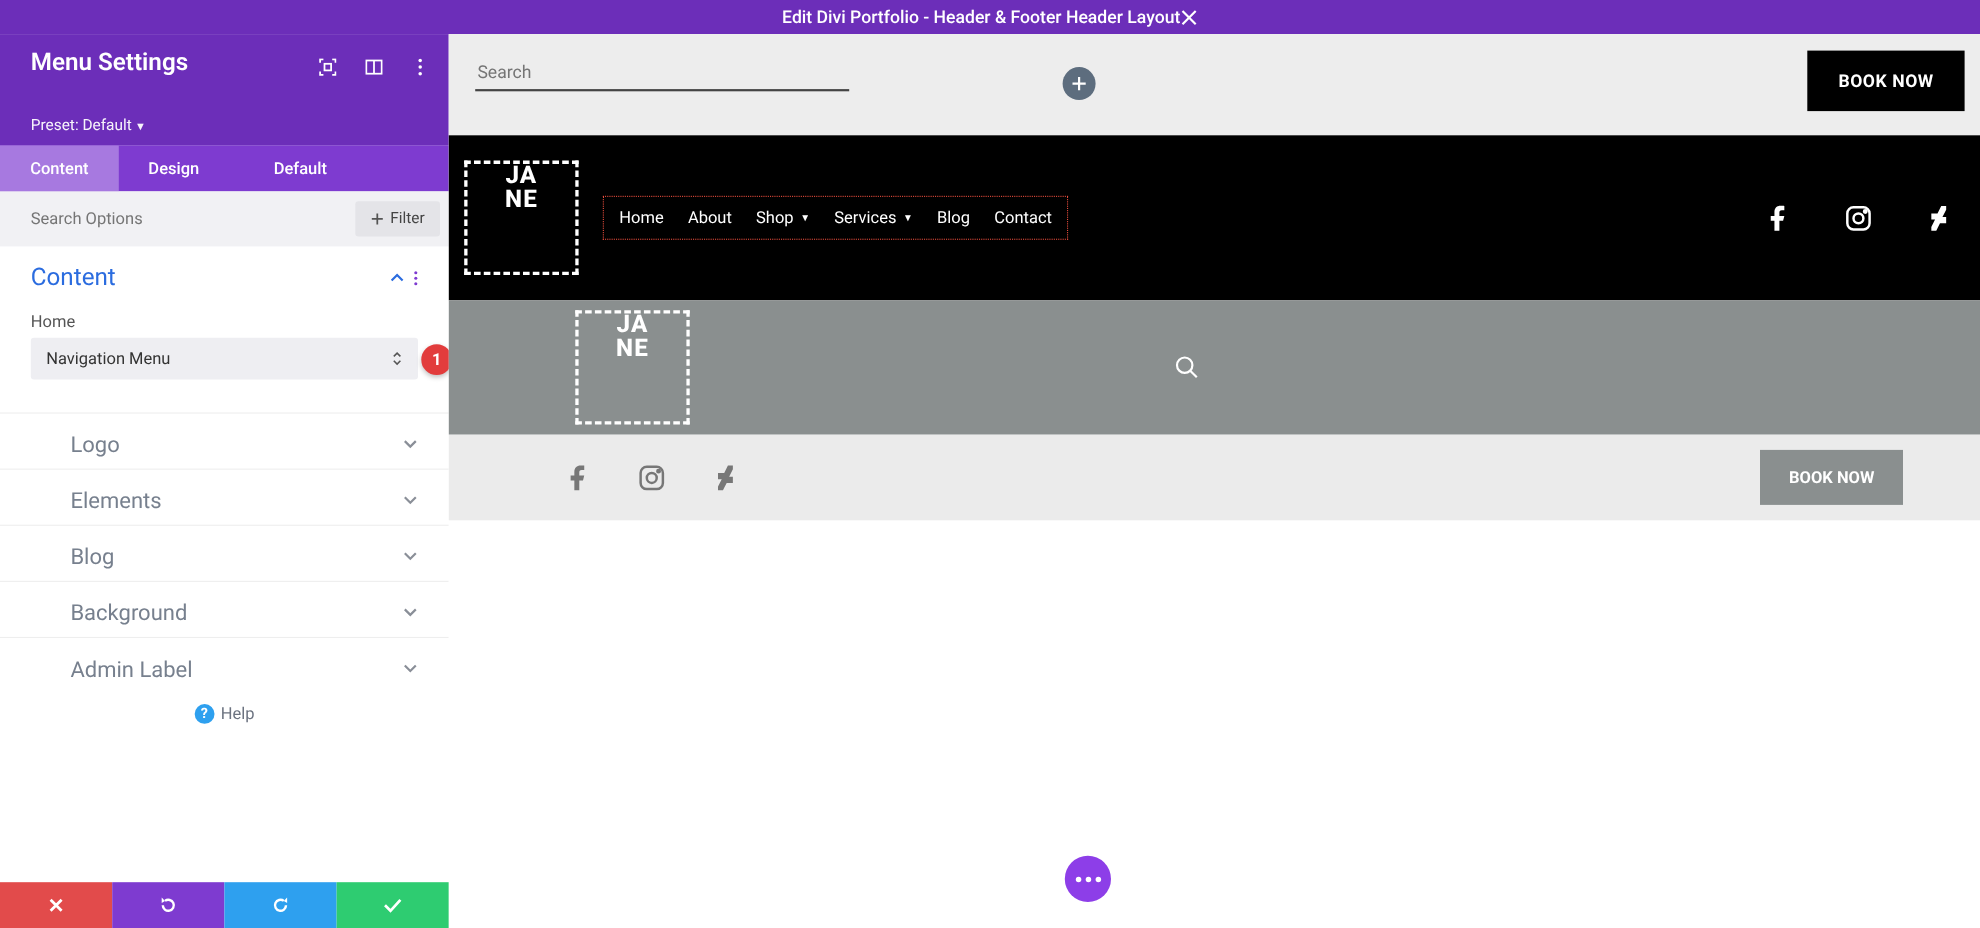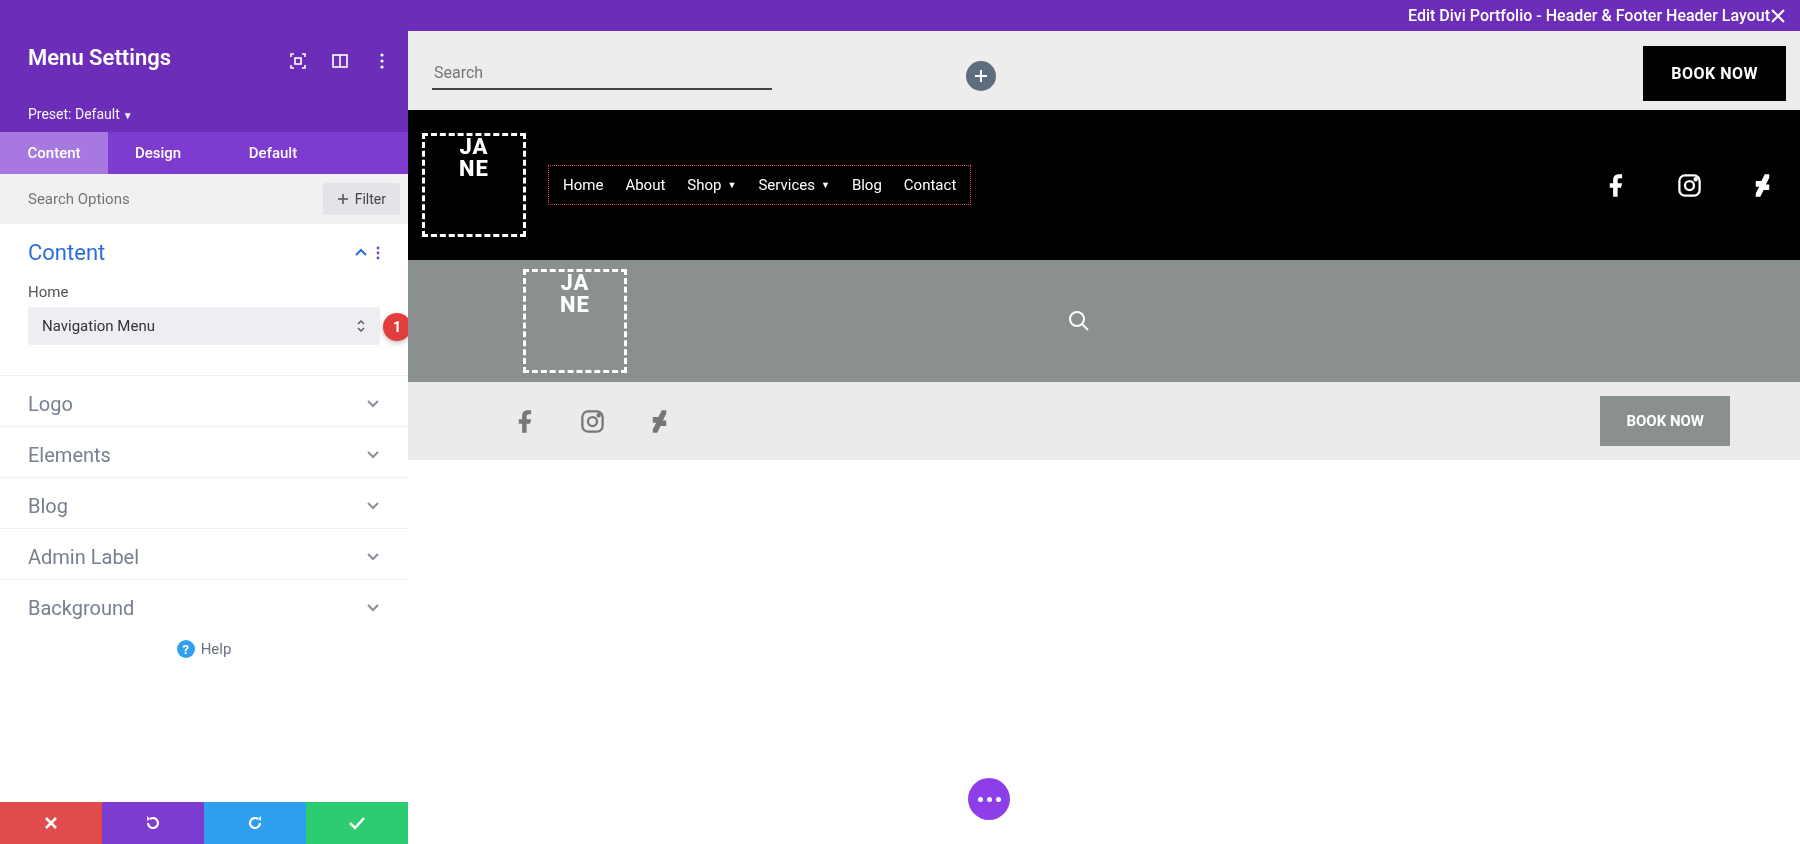--- a/index.html
+++ b/index.html
@@ -1,18 +1,18 @@
 <!DOCTYPE html>
 <html><head>
 <meta charset="utf-8">
 <style>
 * { margin: 0; padding: 0; box-sizing: border-box; font-family: -apple-system, BlinkMacSystemFont, "Segoe UI", Roboto, sans-serif; }
 body { width: 1800px; height: 844px; overflow: hidden; background: #fff; }
 
-.titlebar { background: #6c2eb9; color: #fff; height: 31px; display: flex; align-items: center; padding: 0 14px; font-size: 16px; font-weight: 500; justify-content: flex-end; }
+.titlebar { background: #6c2eb9; color: #fff; height: 31px; display: flex; align-items: center; padding: 0 14px; font-size: 16px; font-weight: 500; justify-content: center; }
 .titlebar .close { font-size: 20px; cursor: pointer; }
 
 .main { display: flex; height: calc(100% - 31px); }
 .sidebar { width: 408px; display: flex; flex-direction: column; position: relative; }
 
 .sidebar-header { background: #6c2eb9; color: #fff; padding: 14px 28px 10px; position: relative; }
 .sidebar-header h2 { font-size: 22px; font-weight: 600; margin-bottom: 2px; }
 .preset { font-size: 14px; font-weight: 400; opacity: .95; margin-top: 36px; }
 .preset-caret { font-size: 10px; margin-left: 3px; }
 .header-icons { position: absolute; right: 18px; top: 22px; display: flex; gap: 26px; }
@@ -35,40 +35,40 @@
 .section-head .title { font-size: 22px; color: #6c7380; }
 .section-head .head-actions { display: flex; align-items: center; gap: 8px; }
 .caret-up { color: #2b6cdf; }
 .dots-purple { color: #7e3bd0; font-size: 14px; }
 
 .field-label { font-size: 15px; color: #555; padding: 8px 28px 6px; }
 .select-wrap { margin: 0 28px 10px; background: #eeeef2; padding: 10px 14px; border-radius: 3px; display: flex; align-items: center; justify-content: space-between; position: relative; }
 .select-wrap span { font-size: 15px; color: #333; }
 .updown { font-size: 12px; color: #555; }
 
-.group { border-top: 1px solid #eee; }
+.group { border-top: 1px solid #eee; padding-left: 36px; }
 .group .section-head .title { font-size: 20px; color: #77808e; }
 .chev-down { color: #8a8f98; }
 
 .badge-red { position: absolute; width: 28px; height: 28px; background: #e23c3c; border-radius: 50%; color: #fff; font-size: 15px; font-weight: 700; display: flex; align-items: center; justify-content: center; box-shadow: 0 2px 5px rgba(0,0,0,.25); }
 #badge-sidebar { left: 383px; top: 282px; }
 
 .help-row { text-align: center; padding: 10px 0; color: #6c7380; font-size: 15px; display: flex; align-items: center; justify-content: center; gap: 6px; }
 .help-icon { width: 18px; height: 18px; background: #2ea0ef; border-radius: 50%; color: #fff; font-size: 13px; display: inline-flex; align-items: center; justify-content: center; font-weight: 700; }
 
 .action-bar { display: flex; height: 42px; }
 .action-bar button { flex: 1; border: none; color: #fff; cursor: pointer; font-size: 16px; display: flex; align-items: center; justify-content: center; }
 .btn-cancel { background: #e24b4b; }
 .btn-undo { background: #7e3bd0; }
 .btn-redo { background: #2ea0ef; }
 .btn-save { background: #2ecc71; }
 
 
 .preview { flex: 1; position: relative; background: #fff; }
-.preview-top { background: #ededed; height: 79px; display: flex; align-items: flex-end; padding: 0 24px 20px 24px; position: relative; }
+.preview-top { background: #ededed; height: 92px; display: flex; align-items: center; padding: 0 24px 20px 24px; position: relative; }
 .search-underline { flex: 0 0 340px; margin-left: 0; }
 .search-underline input { width: 100%; border: none; border-bottom: 2px solid #444; background: transparent; font-size: 16px; padding: 4px 2px 6px; outline: none; }
 .plus-circle { position: absolute; left: 558px; top: 30px; width: 30px; height: 30px; background: #5d6d7e; border-radius: 50%; color: #fff; display: flex; align-items: center; justify-content: center; font-size: 18px; cursor: pointer; }
 .book-dark { position: absolute; right: 14px; top: 15px; background: #000; color: #fff; padding: 18px 28px; font-weight: 700; font-size: 16px; letter-spacing: .5px; cursor: pointer; }
 
 .navbar-dark { background: #000; height: 150px; display: flex; align-items: center; padding: 0 24px 0 14px; position: relative; }
 .logo-box { width: 104px; height: 104px; border: 3px dashed #fff; display: flex; align-items: flex-start; justify-content: center; margin-right: 22px; }
 .logo-text { color: #fff; font-weight: 800; font-size: 22px; text-align: center; line-height: 1; letter-spacing: 1px; }
 .menu-box { border: 1px dotted #e74c3c; padding: 10px 14px; display: flex; gap: 22px; align-items: flex-end; }
 .menu-box a { color: #fff; font-size: 15px; text-decoration: none; display: flex; align-items: center; gap: 6px; }
@@ -206,31 +206,31 @@
         <span class="title">Blog</span>
         <span class="chev-down">
               <svg width="14" height="10" viewBox="0 0 14 10" fill="none" stroke="#8a8f98" stroke-width="2">
                 <path d="M2 2 L7 7 L12 2"></path>
               </svg>
             </span>
       </div>
         </div>
       <div class="group">
           <div class="section-head">
+        <span class="title">Background</span>
+        <span class="chev-down">
+              <svg width="14" height="10" viewBox="0 0 14 10" fill="none" stroke="#8a8f98" stroke-width="2">
+                <path d="M2 2 L7 7 L12 2"></path>
+              </svg>
+            </span>
+      </div>
+        </div>
+      <div class="group">
+          <div class="section-head">
         <span class="title">Admin Label</span>
-        <span class="chev-down">
-              <svg width="14" height="10" viewBox="0 0 14 10" fill="none" stroke="#8a8f98" stroke-width="2">
-                <path d="M2 2 L7 7 L12 2"></path>
-              </svg>
-            </span>
-      </div>
-        </div>
-      <div class="group">
-          <div class="section-head">
-        <span class="title">Background</span>
         <span class="chev-down">
               <svg width="14" height="10" viewBox="0 0 14 10" fill="none" stroke="#8a8f98" stroke-width="2">
                 <path d="M2 2 L7 7 L12 2"></path>
               </svg>
             </span>
       </div>
         </div>
 
       <div class="help-row">
         <span class="help-icon">?</span>

